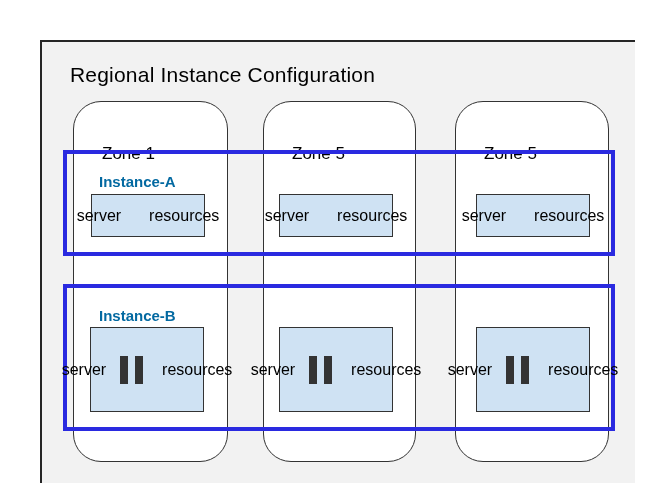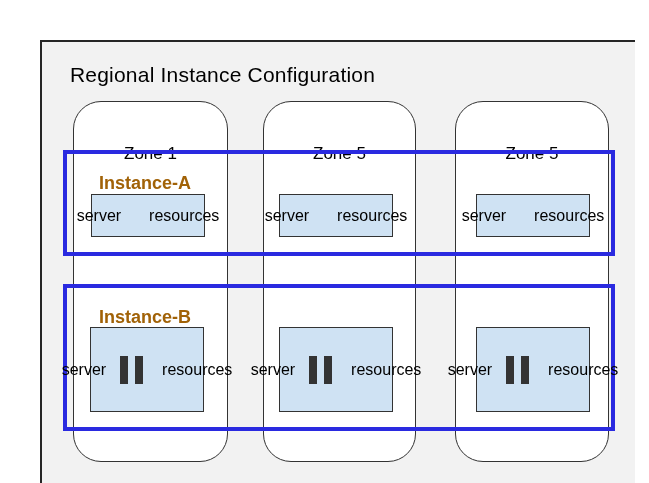--- a/index.html
+++ b/index.html
@@ -34,40 +34,40 @@
     height: 361px;
     background: #ffffff;
     border: 1px solid #333333;
     border-radius: 28px;
   }
   .zone-1 { left: 45px;  width: 155px; }
   .zone-2 { left: 235px; width: 153px; }
   .zone-3 { left: 427px; width: 154px; }
   .zone-label {
     display: block;
-    text-align: center;
+    text-align: left;
     margin-top: 14px;
     font-size: 17px;
     color: #000000;
   }
   .instance {
     position: absolute;
     left: 35px;
     width: 552px;
     border: 4px solid #2a2ae0;
     background: transparent;
   }
   .instance-a { top: 122px; height: 106px; }
   .instance-b { top: 256px; height: 147px; }
   .instance-label {
     position: absolute;
     left: 18px; top: 5px;
-    font-size: 18px;
+    font-size: 15px;
     font-weight: bold;
-    color: #a16207;
+    color: #0369a1;
     white-space: nowrap;
   }
   .server {
     position: absolute;
     width: 114px;
     background: #cfe2f3;
     border: 1px solid #333333;
     display: flex;
     flex-direction: row;
     align-items: center;

